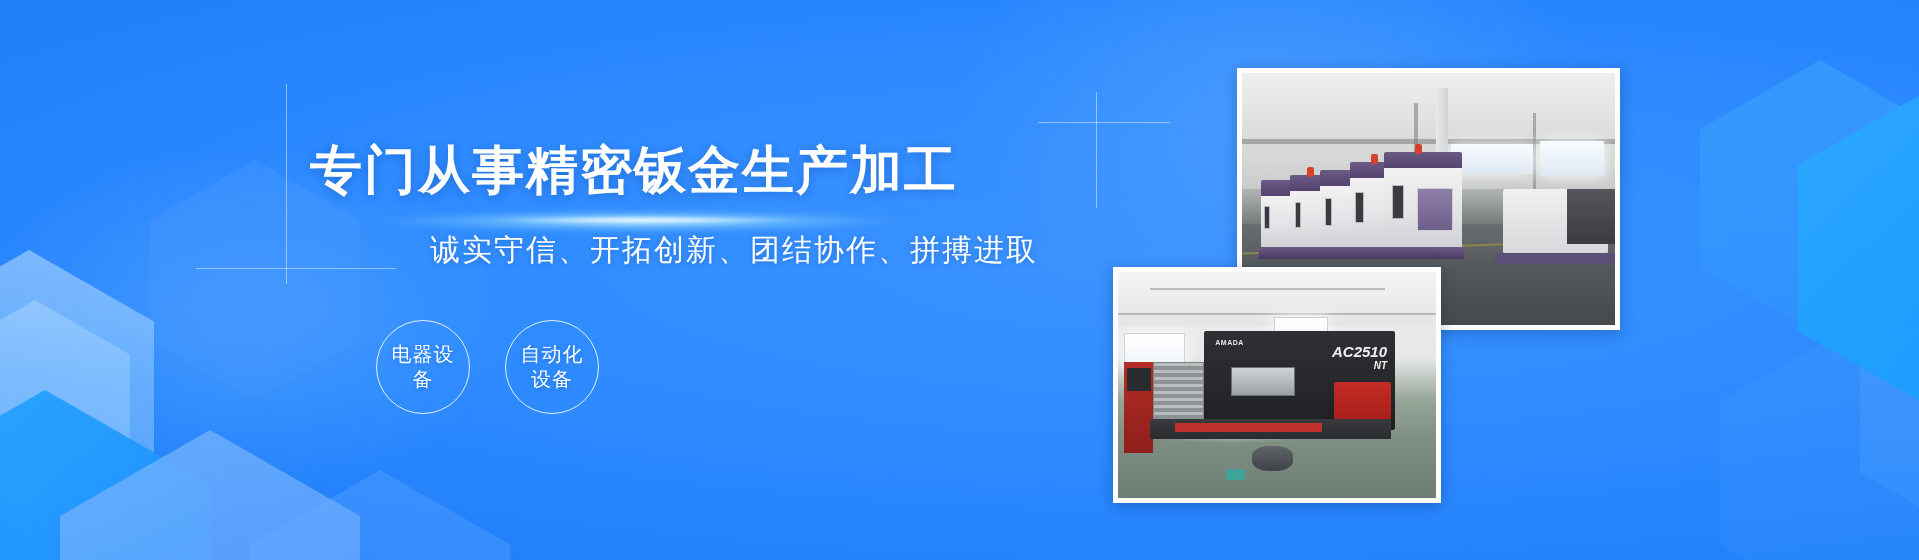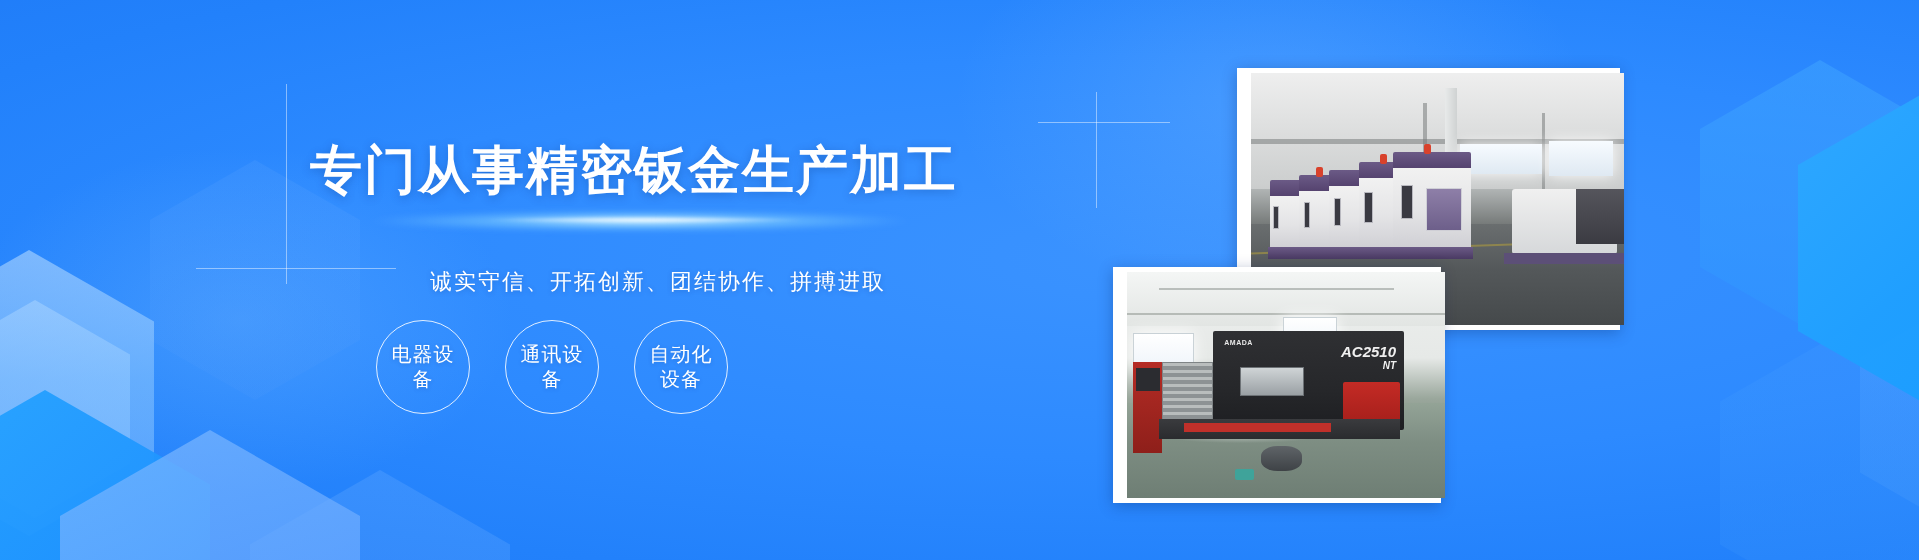--- a/index.html
+++ b/index.html
@@ -77,22 +77,22 @@
       radial-gradient(closest-side, rgba(230,255,255,.95) 0%, rgba(150,225,255,.55) 38%, rgba(90,190,255,0) 78%);
     filter:blur(3px);
   }
   .headline-streak2{
     position:absolute; left:120px; top:92px; width:430px; height:8px;
     background:radial-gradient(closest-side, rgba(255,255,255,.95), rgba(190,240,255,0) 75%);
     filter:blur(1.5px);
   }
 
   .subtitle{
-    position:absolute; left:430px; top:264px;
-    font-size:22px; line-height:36px; color:#ffffff;
+    position:absolute; left:430px; top:232px;
+    font-size:30px; line-height:36px; color:#ffffff;
     letter-spacing:2px; white-space:nowrap;
     text-shadow:0 1px 5px rgba(0,40,110,.25);
   }
 
   
   .badges{ position:absolute; left:376px; top:320px; display:flex; gap:35px; }
   .badge{
     width:94px; height:94px; border-radius:50%;
     border:1px solid rgba(255,255,255,.85);
     display:flex; align-items:center; justify-content:center;
@@ -104,21 +104,21 @@
     text-shadow:0 1px 4px rgba(0,40,110,.22);
   }
 
   
   .photo{
     position:absolute;
     background:#ffffff;
     padding:5px;
     box-shadow:0 3px 14px rgba(0,30,90,.30);
   }
-  .photo .inner{ position:relative; width:100%; height:100%; overflow:hidden;margin-left:9px; }
+  .photo .inner{ position:relative; width:100%; height:100%; overflow:hidden; }
 
   .photo-top{ left:1237px; top:68px; width:383px; height:262px; }
   .photo-bottom{ left:1113px; top:267px; width:328px; height:236px; }
 
   
   .scene1{
     width:100%; height:100%;
     background:linear-gradient(180deg,#cfd2d2 0%,#c2c6c6 20%,#b9bdbd 44%,#6e7271 62%,#55595a 78%,#4b4f50 100%);
   }
   .s1-ceiling{
@@ -317,23 +317,20 @@
       <div class="headline">专门从事精密钣金生产加工</div>
       <div class="headline-streak"></div>
       <div class="headline-streak2"></div>
     </div>
 
     <div class="subtitle">诚实守信、开拓创新、团结协作、拼搏进取</div>
 
     <div class="badges">
       <div class="badge">
         <span>电器设备</span>
-      </div>
-      <div class="badge">
-        <span>通讯设备</span>
       </div>
       <div class="badge">
         <span>自动化设备</span>
       </div>
     </div>
 
   </div>
 
   <div class="photo photo-top">
     <div class="inner">

